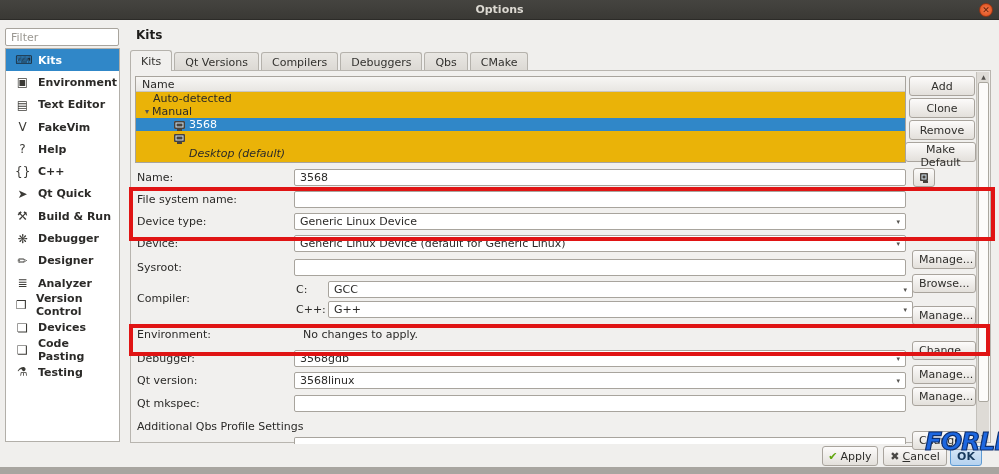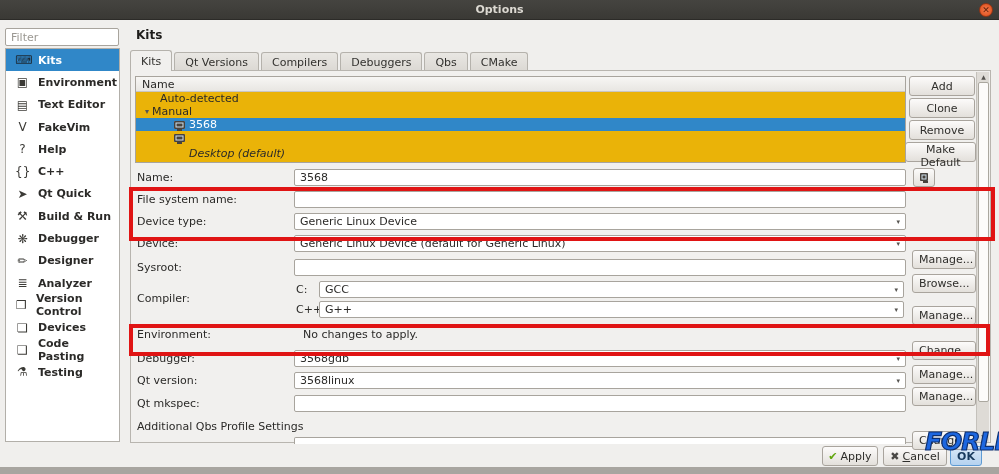--- a/index.html
+++ b/index.html
@@ -80,21 +80,21 @@
   .flabel { position:absolute; left:6px; color:#2b2a28; }
   .field { position:absolute; left:163px; width:612px; height:17px; background:#fff;
     border:1px solid #a8a49d; border-radius:2px; padding:0 5px; font-family:inherit;
     font-size:11px; color:#2b2a28; }
   .combo { position:absolute; left:163px; width:612px; height:17px; background:#fff;
     border:1px solid #a8a49d; border-radius:2px; display:flex; align-items:center;
     padding:0 5px; cursor:pointer; }
   .combo .arrow { position:absolute; right:5px; font-size:7px; color:#55534f; }
   .side-btn { position:absolute; left:781px; width:64px; height:19px;margin-top:16px; }
   .subfield-label { position:absolute; left:165px; color:#2b2a28; }
-  .sub-combo { left:188px; width:585px; }
+  .sub-combo { left:197px; width:585px; }
   .static-val { position:absolute; left:172px; color:#2b2a28; }
   .var-btn { position:absolute; left:782px; width:22px; height:19px; display:flex;
     align-items:center; justify-content:center; }
   .var-btn .mon-icon { margin:0 0 2px 0; }
   .partial-field { position:absolute; left:163px; top:366px; width:612px; height:7px;
     background:#fff; border:1px solid #a8a49d; border-bottom:none; border-radius:2px 2px 0 0; }
 
   
   .footer-btn { position:absolute; height:20px; display:flex; align-items:center; gap:3px; justify-content:center; }
   .apply-btn { left:822px; top:426px; width:56px; }
@@ -199,21 +199,21 @@
         <div class="tab">Debuggers</div>
         <div class="tab">Qbs</div>
         <div class="tab">CMake</div>
       </div>
 
     <div class="panel">
 
       <div class="tree">
         <div class="tree-header">Name</div>
         <div id="tree-rows">
-            <div class="tree-row" style="padding-left: 24px;">
+            <div class="tree-row" style="padding-left: 17px;">
               <span class="tree-label">Auto-detected</span>
             </div>
             <div class="tree-row" style="padding-left: 6px;">
               <span class="expander">▾</span>
               <span class="tree-label">Manual</span>
             </div>
             <div class="tree-row selected" style="padding-left: 38px;">
               <span class="mon-icon"></span>
               <span class="tree-label">3568</span>
             </div>

